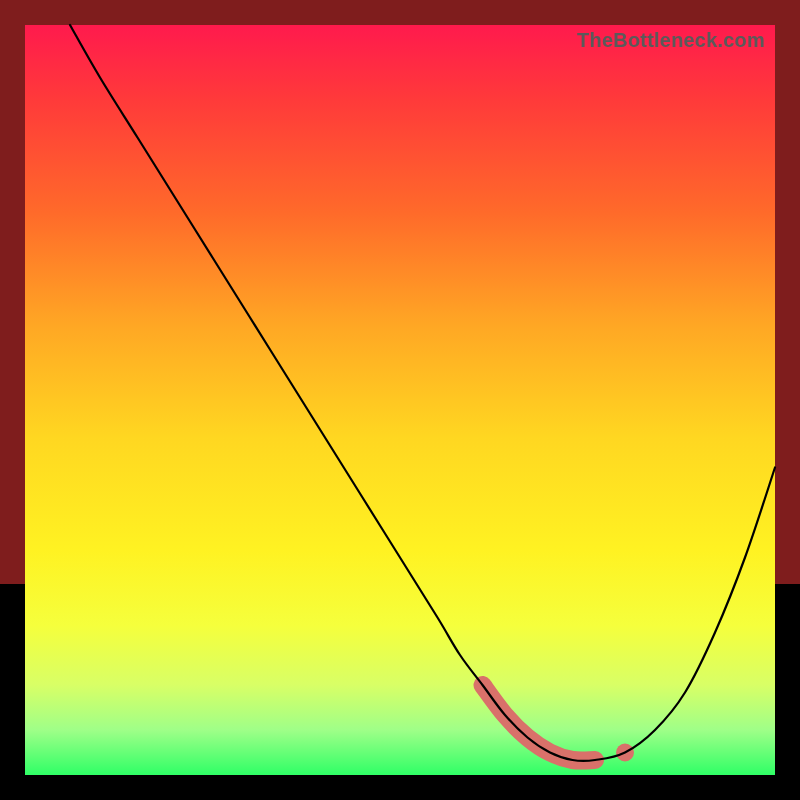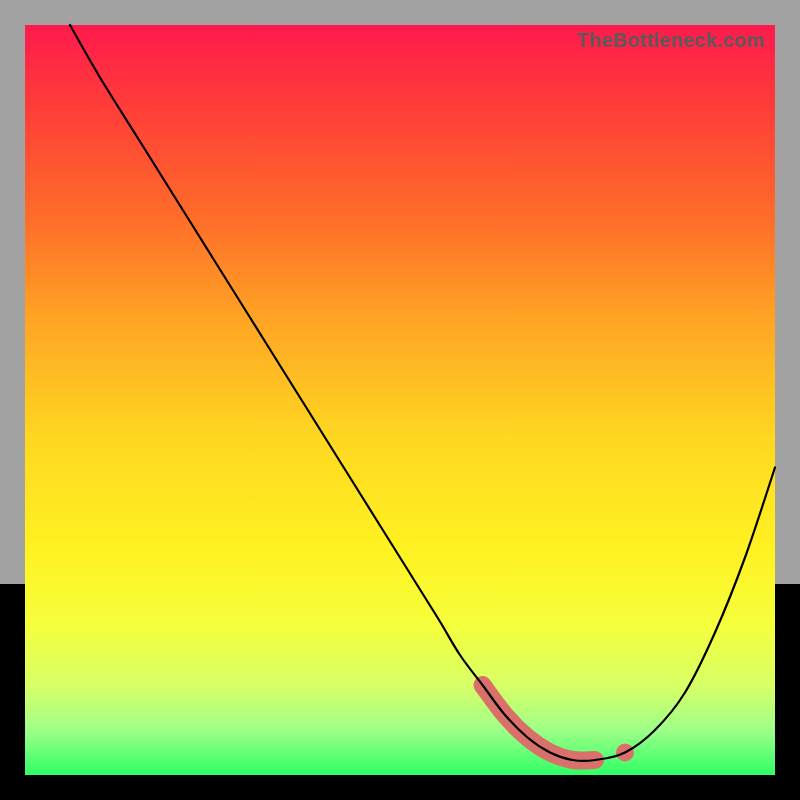--- a/index.html
+++ b/index.html
@@ -1,21 +1,21 @@
 <!DOCTYPE html>
 <html><head>
 <meta charset="utf-8">
 <style>
   * { margin: 0; padding: 0; box-sizing: border-box; }
   html, body { width: 800px; height: 800px; overflow: hidden; background: #000; }
   .container {
     position: relative;
     width: 800px;
     height: 584px;
-    background: #a3a3a3;
+    background: #7f1d1d;
   }
   .plot-area {
     position: absolute;
     left: 25px;
     top: 25px;
     width: 750px;
     height: 750px;
     background: linear-gradient(to bottom,
       #ff1a4d 0%,
       #ff3a3a 10%,

